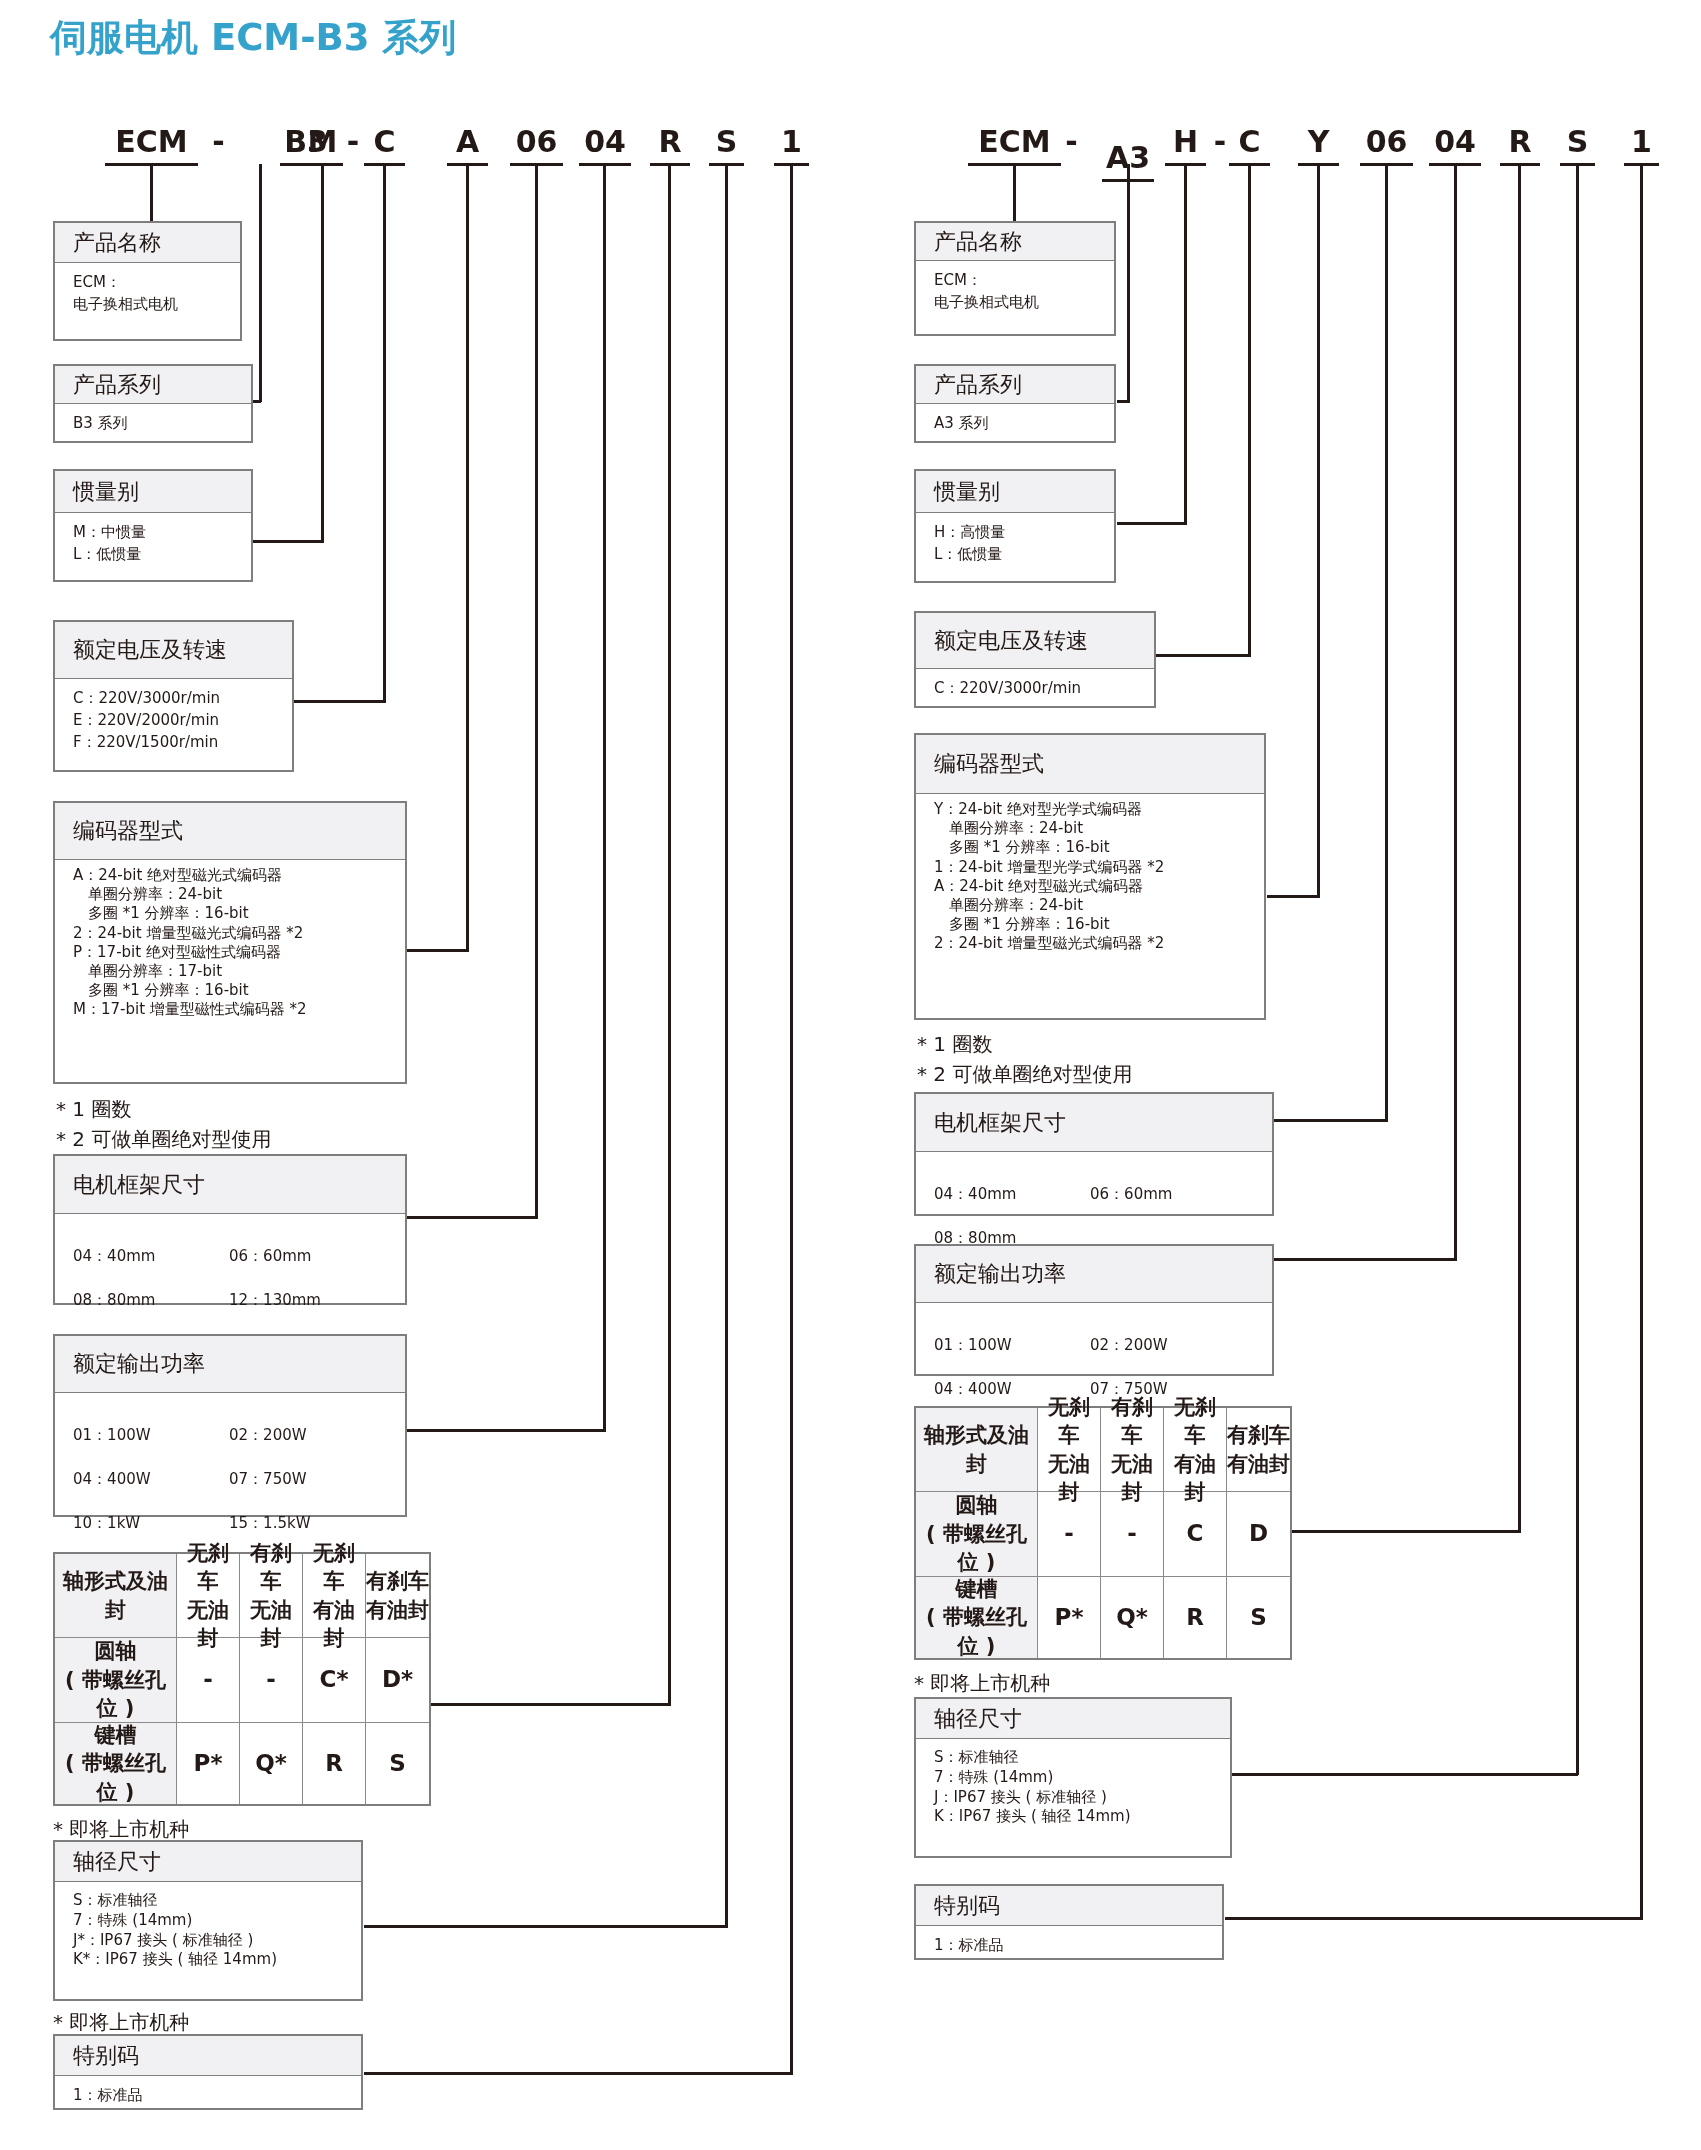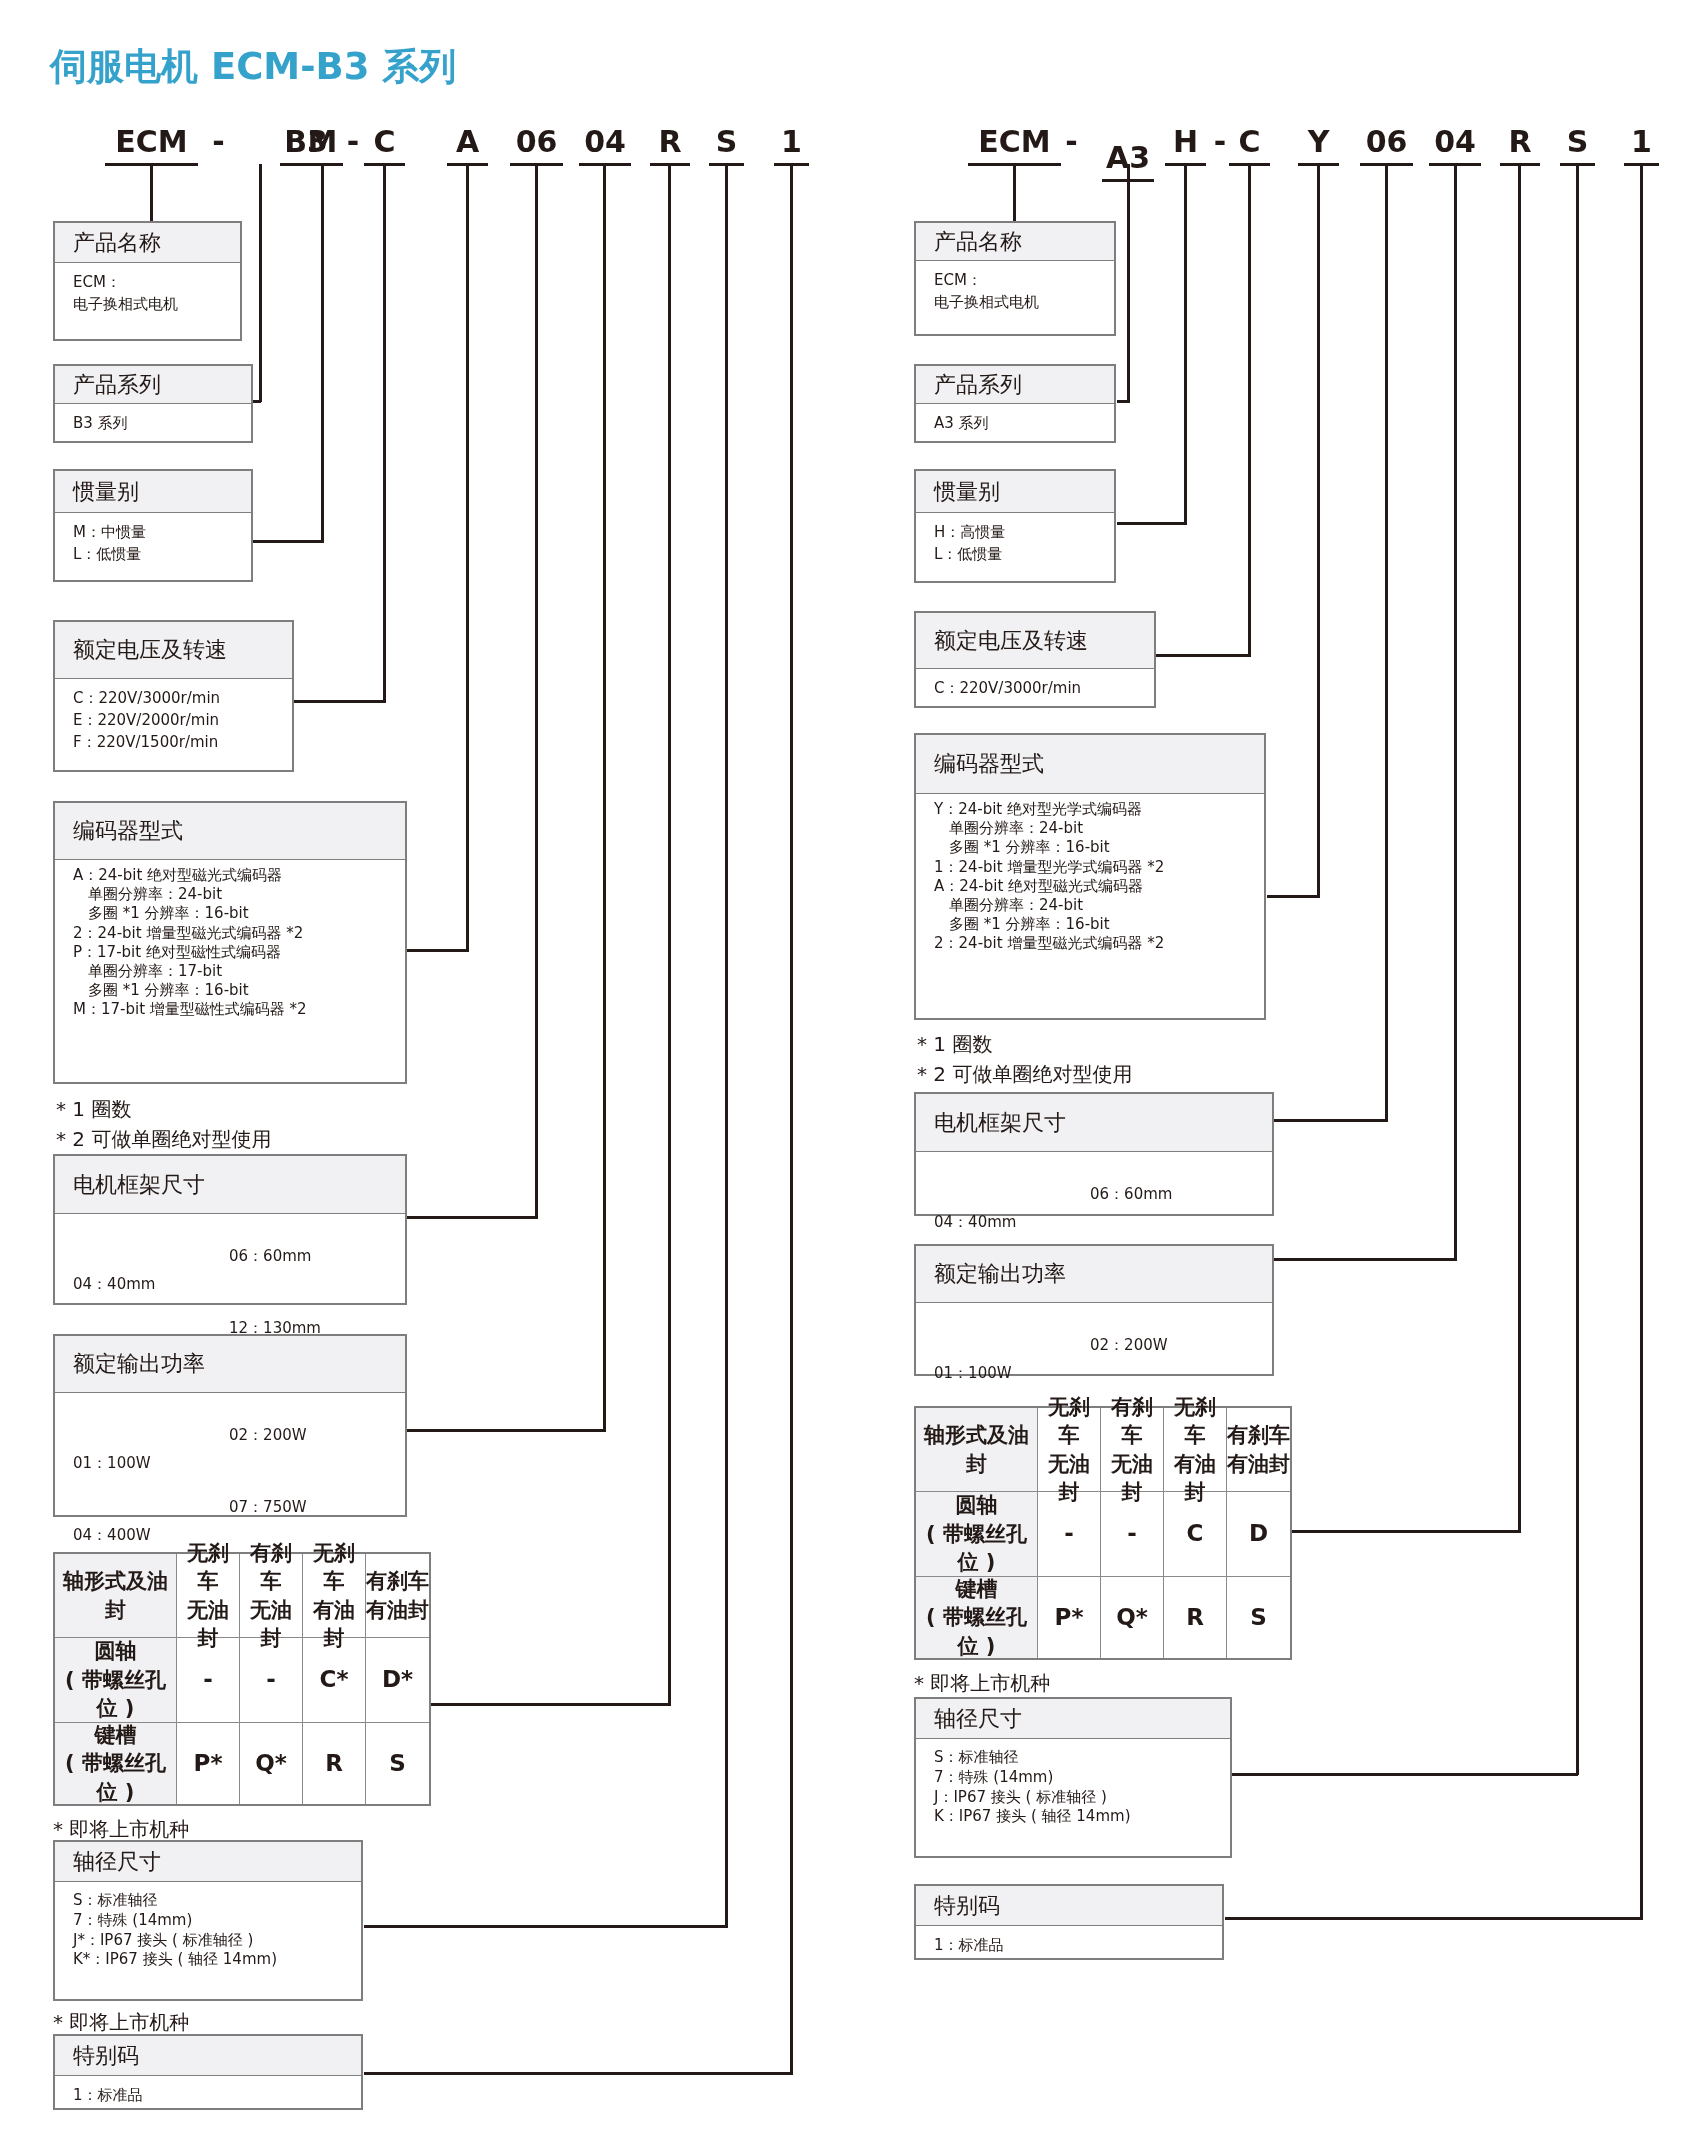--- a/index.html
+++ b/index.html
@@ -11,39 +11,39 @@
   .segdash{position:absolute;top:123px;height:40px;line-height:38px;text-align:center;
        font-size:30px;font-weight:bold;}
   .vl{position:absolute;width:3px;background:#231916;}
   .hl{position:absolute;height:3px;background:#231916;}
   .ibox{position:absolute;border:2.3px solid #7E7E7E;background:#ffffff;box-sizing:border-box;}
   .ibox .hd{background:#F1F1F3;border-bottom:1.5px solid #7E7E7E;display:flex;align-items:center;
        padding-left:18px;font-size:22px;box-sizing:border-box;}
   .ibox .bd{padding:9px 7.6px 6px 18px;font-size:15px;line-height:1.45;white-space:pre-line;}
   .ibox .bd.tight{line-height:1.28;padding-top:6px;}
   .row2{display:flex;line-height:1.5;}
-  .row2 .c1{width:156px;flex:0 0 auto;margin-top:28px;}
+  .row2 .c1{width:156px;flex:0 0 auto;}
   .row2 .c2{flex:1;}
   .fnote{position:absolute;font-size:20px;line-height:1.5;white-space:pre-line;}
   .fnote.ra{text-align:left;}
   .stable{position:absolute;display:grid;border:2.3px solid #7E7E7E;background:#fff;
        grid-template-columns:122px 63px 63px 63px 63px;grid-template-rows:84px 85px 81px;}
   .tc{display:flex;align-items:center;justify-content:center;text-align:center;
        font-size:21px;line-height:1.35;white-space:pre-line;box-sizing:border-box;font-weight:bold;}
   .tc.lab{background:#F1F1F3;}
   .tc.val{font-size:23px;}
   .tc.br{border-right:1.5px solid #8A8A8A;}
   .tc.bb{border-bottom:1.5px solid #8A8A8A;}
 </style>
 </head>
 <body>
 
 <div class="canvas">
 
-  <div class="title" style="left:50px;top:42px;">伺服电机 ECM-B3 系列</div>
+  <div class="title" style="left:50px;top:13px;">伺服电机 ECM-B3 系列</div>
 
   <div class="seg" style="left:105px;width:93px;">ECM</div>
   <div class="segdash" style="left:207px;width:23px;">-</div>
   <div class="seg" style="left:234px;width:52px;margin-left:46px;">B3</div>
   <div class="seg" style="left:302px;width:41px;">M</div>
   <div class="segdash" style="left:343px;width:20px;">-</div>
   <div class="seg" style="left:364px;width:41px;">C</div>
   <div class="seg" style="left:447px;width:41px;">A</div>
   <div class="seg" style="left:510px;width:53px;">06</div>
   <div class="seg" style="left:579px;width:52px;">04</div>

